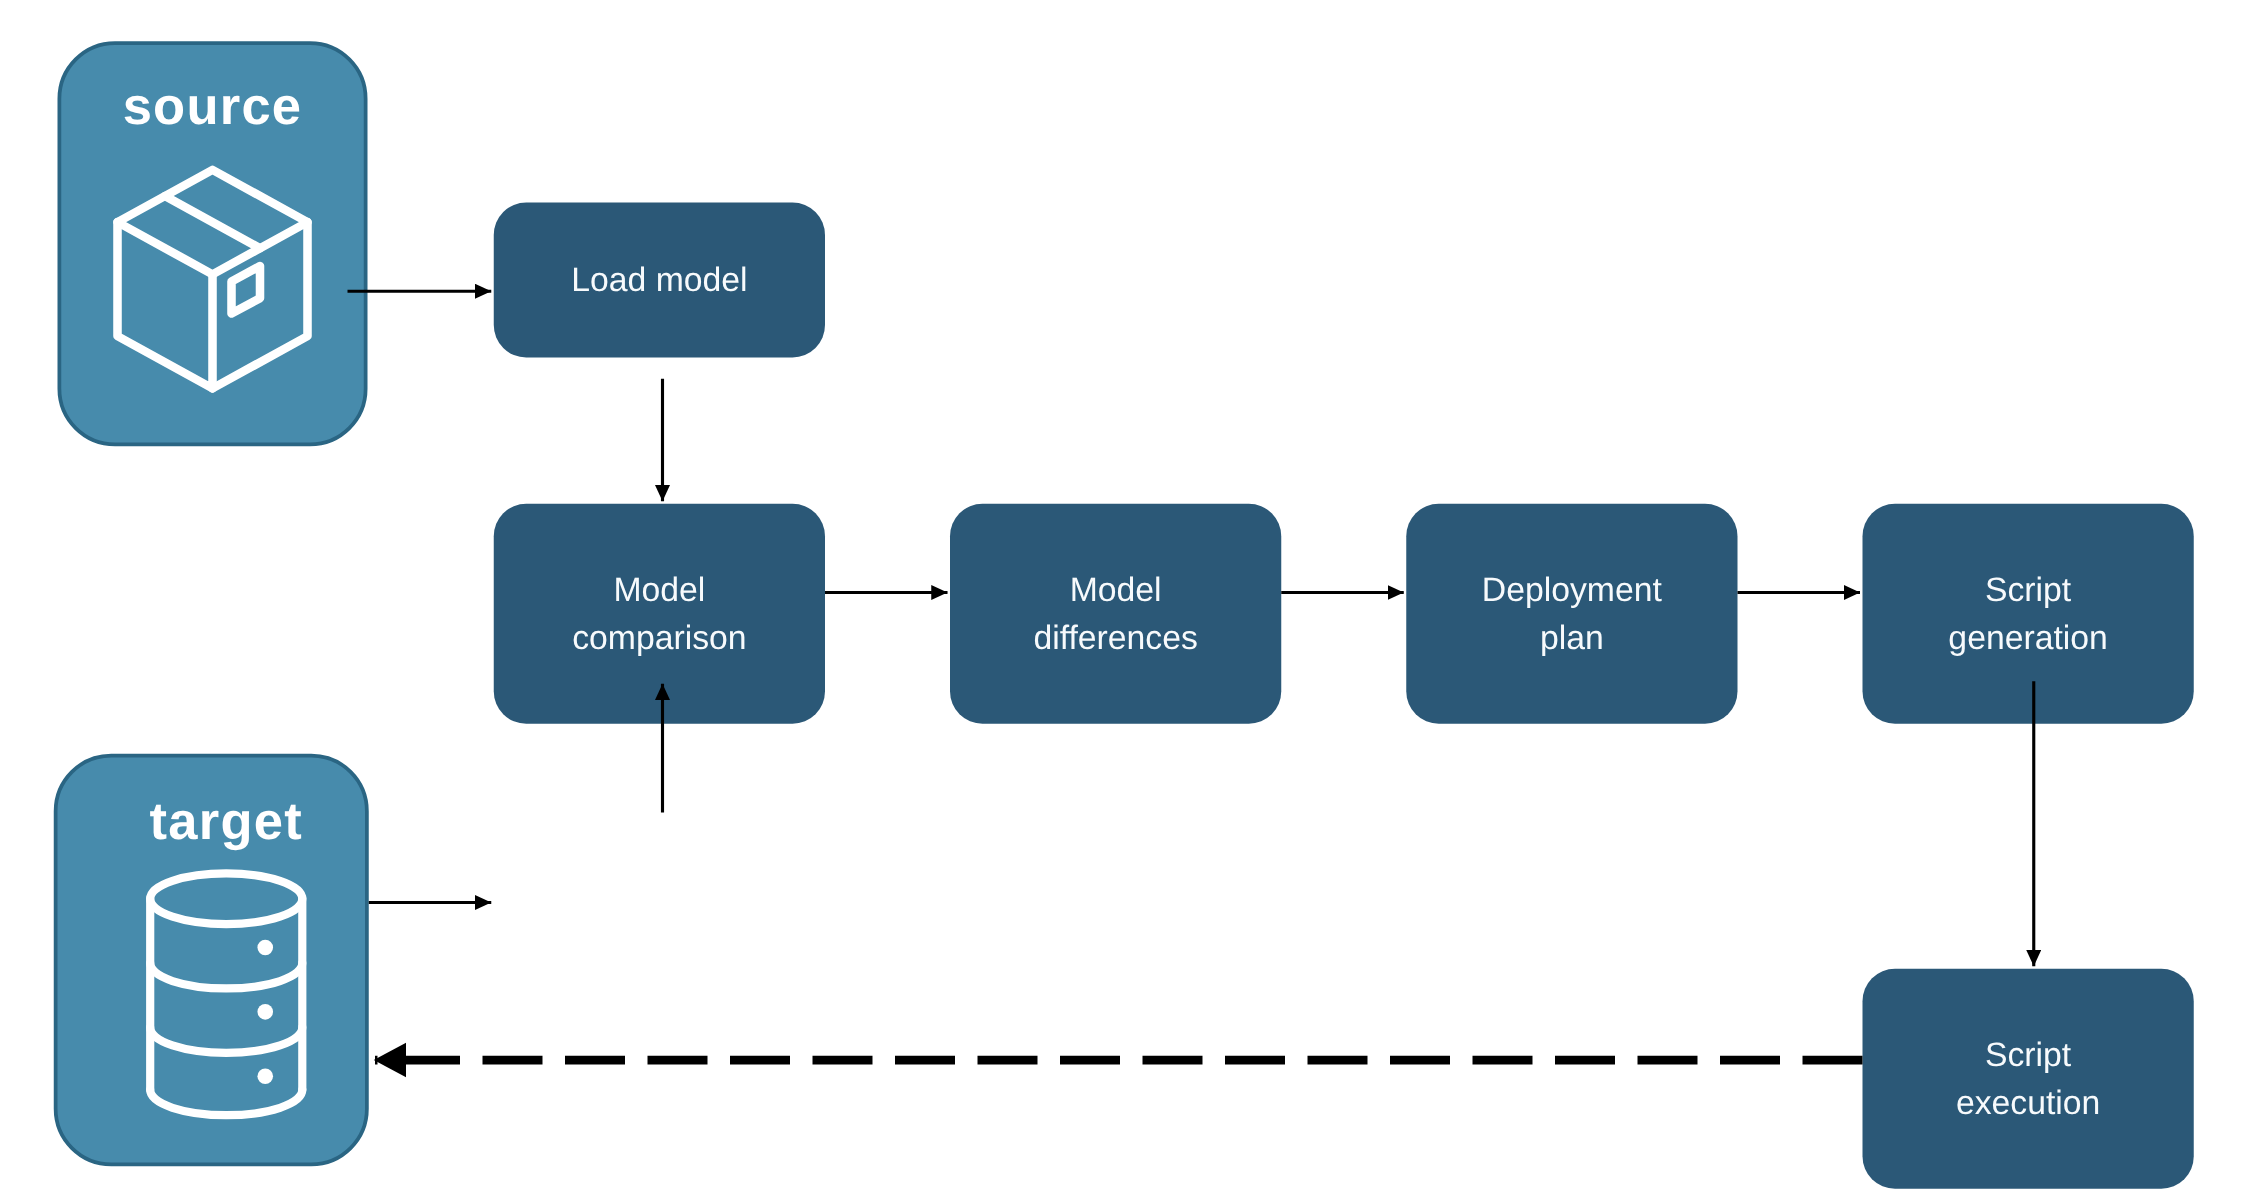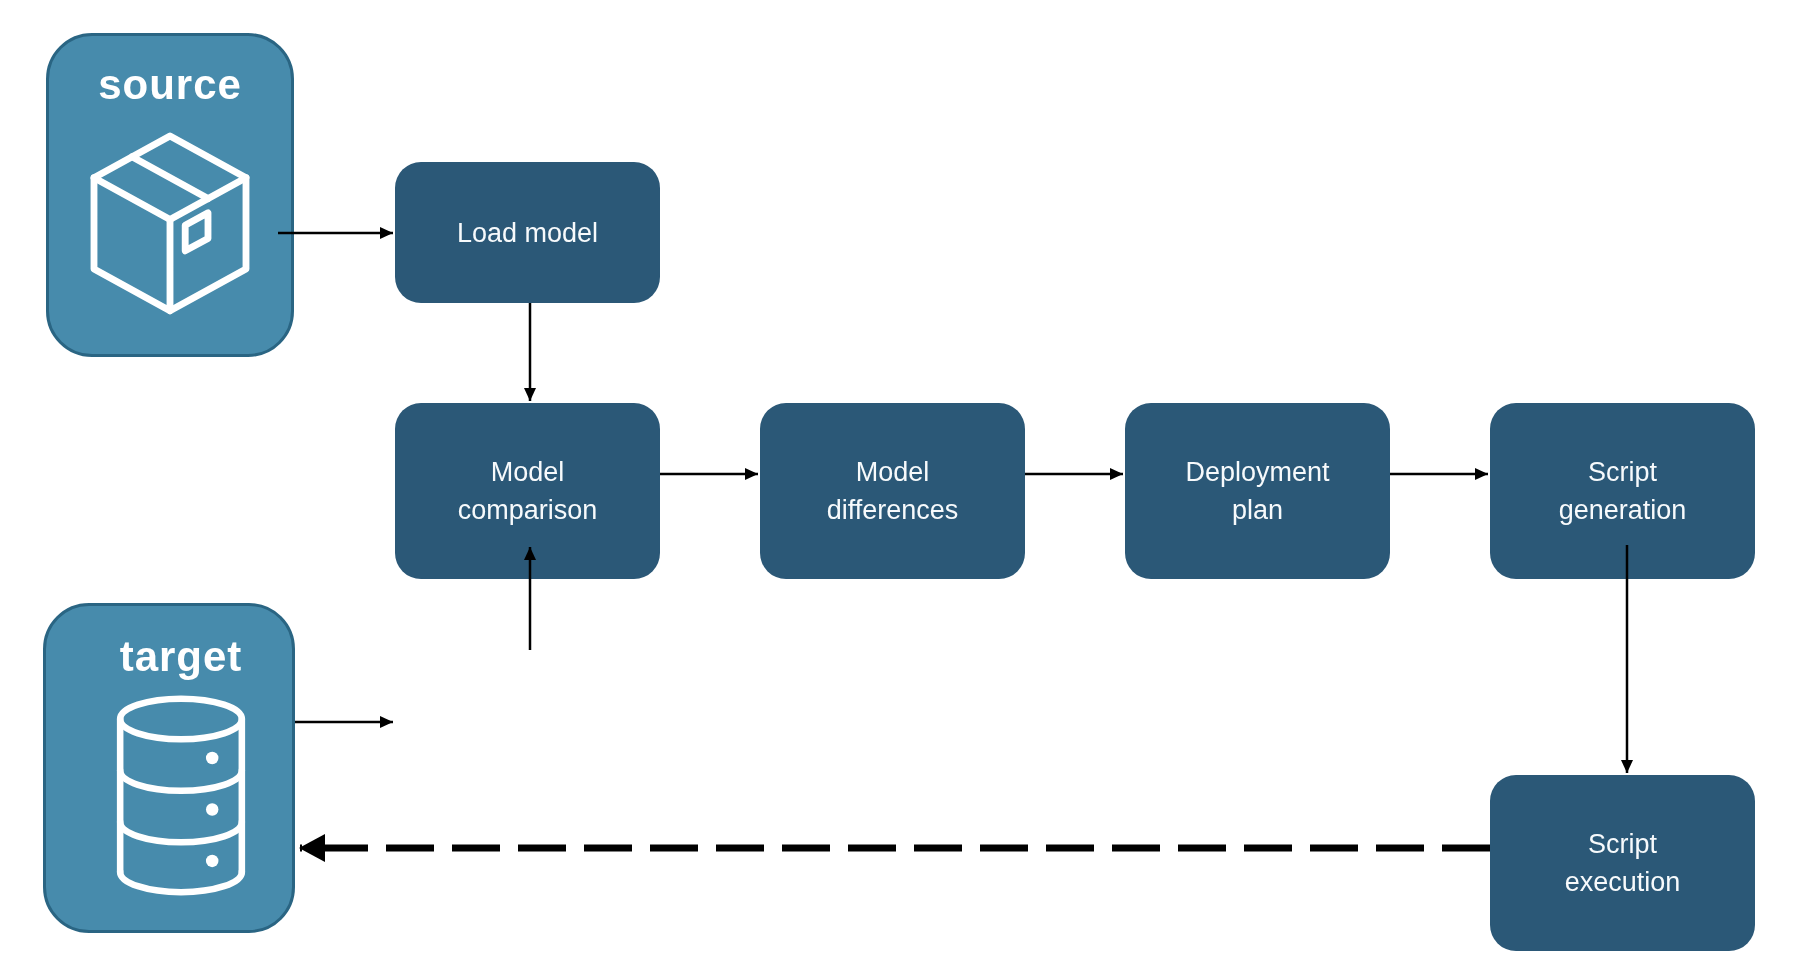--- a/index.html
+++ b/index.html
@@ -53,21 +53,21 @@
     justify-content: center;
     text-align: center;
   }
   .node .label {
     color: #f7fafc;
     font-size: 27px;
     line-height: 38px;
     white-space: pre-line;
     font-weight: 400;
   }
-  #node-load-model        { left: 395px;  top: 162px;  height: 141px; }
+  #node-load-model        { left: 395px;  top: 162px;  height: 124px; }
   #node-model-comparison  { left: 395px;  top: 403px; }
   #node-model-differences { left: 760px;  top: 403px; }
   #node-deployment-plan   { left: 1125px; top: 403px; justify-content: center; }
   #node-script-generation { left: 1490px; top: 403px; }
   #node-reverse-engineer  { left: 395px;  top: 650px; }
   #node-script-execution  { left: 1490px; top: 775px; }
 
   .connector-layer {
     position: absolute;
     left: 0; top: 0;

